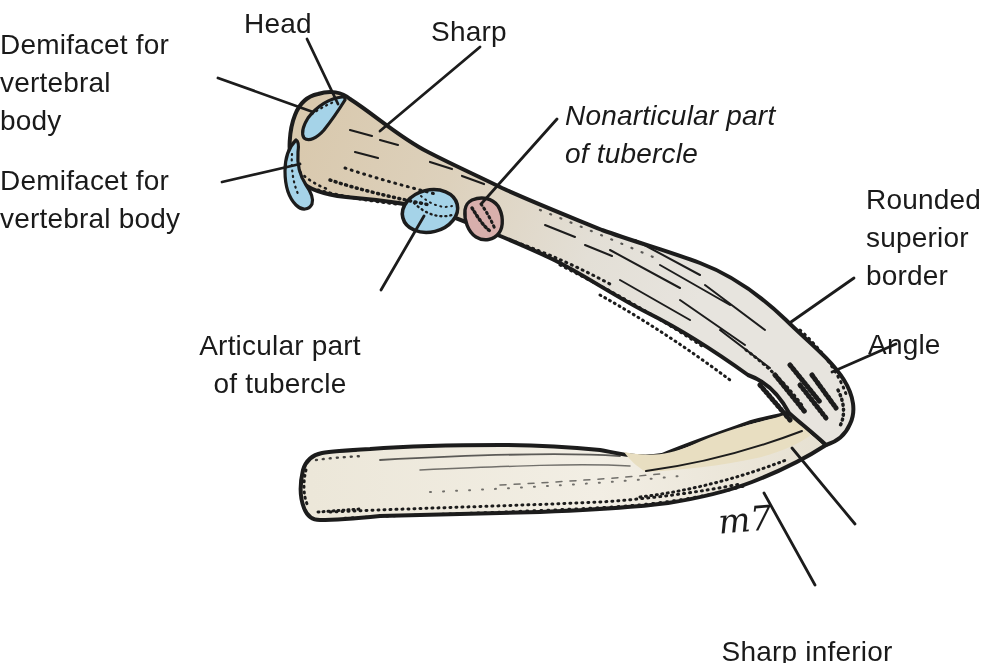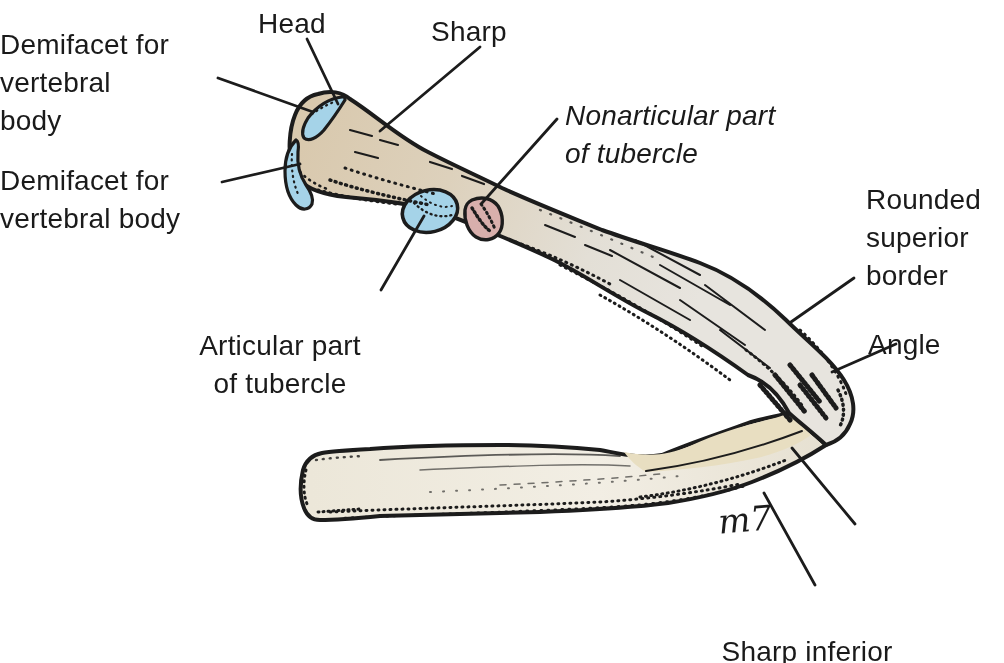--- a/index.html
+++ b/index.html
@@ -180,21 +180,21 @@
       <line x1="381" y1="290" x2="424" y2="216"></line>
       <line x1="854" y1="278" x2="791" y2="322"></line>
       <line x1="896" y1="344" x2="832" y2="372"></line>
       <line x1="855" y1="524" x2="792" y2="448"></line>
       <line x1="815" y1="585" x2="764" y2="493"></line>
     </g>
 
     <text x="718" y="532" font-family="DejaVu Serif, serif" font-style="italic" font-size="34" fill="#1c1c1c" transform="rotate(-5 740 520)">m7</text>
   </svg>
 
-  <div class="label" style="left:258px; top:5px;">Head</div>
+  <div class="label" style="left:244px; top:5px;">Head</div>
 
   <div class="label" style="left:431px; top:13px;">Sharp</div>
 
   <div class="label right" style="left:0px; top:26px; width:210px;">Demifacet for
 vertebral
 body</div>
 
   <div class="label right" style="left:0px; top:162px; width:212px;">Demifacet for
 vertebral body</div>
 

